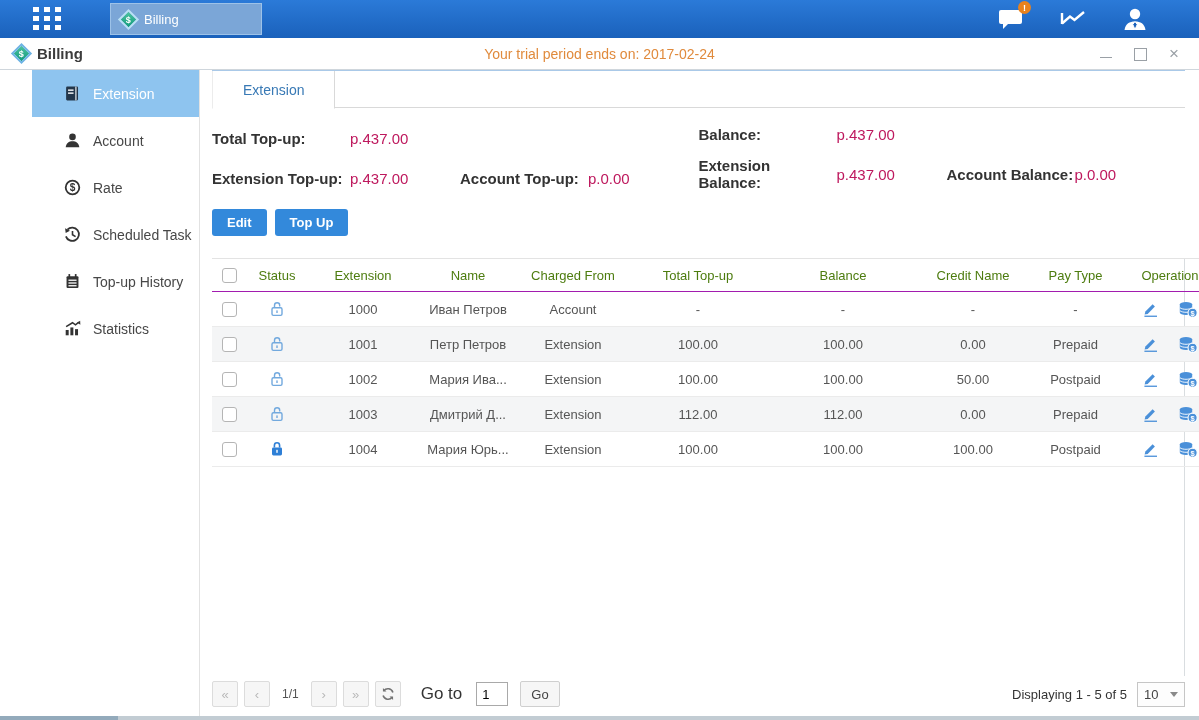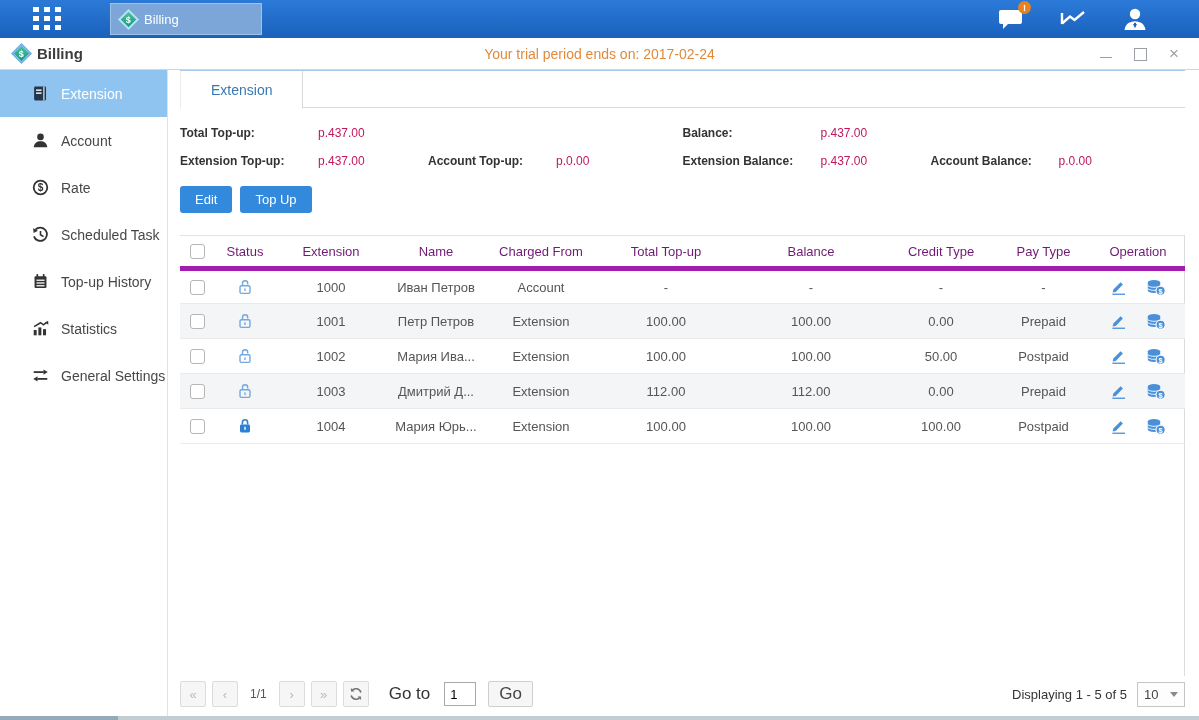--- a/index.html
+++ b/index.html
@@ -29,66 +29,66 @@
   .titlebar .diamond { border-color:#6db3e4; }
   .app-title { font-size:15px; font-weight:bold; color:#3c3c3c; }
   .trial { position:absolute; left:0; right:0; text-align:center; color:#e08a3c; font-size:14px; pointer-events:none; }
   .win-controls { margin-left:auto; display:flex; align-items:center; gap:20px; padding-right:18px; z-index:2; }
   .wc { width:14px; height:12px; position:relative; cursor:pointer; }
   .wc-min::after { content:""; position:absolute; left:1px; right:1px; bottom:2px; height:1px; background:#9aa0a6; }
   .wc-max::after { content:""; position:absolute; left:1px; top:0; width:11px; height:11px; border:1px solid #9aa0a6; }
   .wc-close { color:#9aa0a6; font-size:17px; line-height:12px; text-align:center; }
 
   
-  .body { flex:1 1 auto; display:flex; min-height:0; }
+  .body { flex:1 1 auto; display:flex; min-height:0;padding-left:32px; }
   .sidebar { width:168px; flex:0 0 auto; border-right:1px solid #e2e2e2; }
   .side-item { height:47px; display:flex; align-items:center; gap:12px; padding-left:32px;
     font-size:14px; color:#474747; cursor:pointer; }
   .side-item svg { color:#333; flex:0 0 auto; }
   .side-item.active { background:#8ec4ef; color:#fff; }
   .side-item.active svg { color:#23364a; }
 
   .content { flex:1 1 auto; display:flex; flex-direction:column; padding:0 14px 0 12px; min-width:0; }
 
   
   .tabstrip { height:38px; border-top:1px solid #aac9e8; border-bottom:1px solid #d9d9d9; display:flex; flex:0 0 auto; }
   .tab { height:38px; margin-bottom:-1px; padding:0 30px; display:flex; align-items:center;
     background:#fff; border-right:1px solid #d9d9d9; border-left:1px solid #ececec; border-bottom:1px solid #fff;
     color:#3879b5; font-size:14px; cursor:pointer; }
 
   
   .summary { display:flex; margin-top:18px; flex:0 0 auto; }
-  .sum-col { width:50%; display:grid; grid-template-columns:138px 110px 128px 1fr; row-gap:14px; font-size:12px; align-items:center; }
+  .sum-col { width:50%; display:grid; grid-template-columns:138px 110px 128px 1fr; row-gap:14px; font-size:15px; align-items:center; }
   .sum-label { font-weight:bold; color:#333; }
   .sum-value { color:#be185d; }
 
   
   .btn-row { margin-top:18px; display:flex; gap:8px; flex:0 0 auto; }
   .btn { background:#3389db; color:#fff; border:none; font-size:13px; height:27px; padding:0 15px;
-    border-radius:3px; cursor:pointer; font-family:inherit; }
+    border-radius:3px; cursor:pointer; font-family:inherit;font-weight:bold; }
 
   
   .grid-wrap { margin-top:22px; flex:1 1 auto; border-right:1px solid #d9dde0; min-height:0; }
   table { width:1005px; border-collapse:collapse; table-layout:fixed; font-size:13px; color:#555; }
-  thead th { height:33px; font-weight:normal; color:#701a75; border-top:1px solid #e3e3e3; border-bottom:5px solid #a21caf; text-align:center; }
+  thead th { height:33px; font-weight:normal; color:#4d7c0f; border-top:1px solid #e3e3e3; border-bottom:1px solid #a21caf; text-align:center; }
   tbody td { height:35px; text-align:center; border-bottom:1px solid #ebebeb; overflow:hidden; white-space:nowrap; }
   tbody tr.alt { background:#f4f5f6; }
   .cb { display:inline-block; width:15px; height:15px; border:1px solid #b5b5b5; border-radius:3px; background:#fff; cursor:pointer; vertical-align:middle; }
   .op-icon { display:inline-flex; margin:0 8px; cursor:pointer; vertical-align:middle; }
   .status-slot { display:inline-flex; cursor:pointer; vertical-align:middle; }
 
   
   .pager { flex:0 0 auto; height:40px; display:flex; align-items:center; gap:6px; padding-bottom:4px; }
   .pg-btn { width:26px; height:26px; background:#f6f6f6; border:1px solid #dcdcdc; border-radius:2px;
     color:#b9b9b9; font-size:13px; display:flex; align-items:center; justify-content:center; cursor:pointer; }
   .pg-text { font-size:12px; color:#555; margin:0 6px; }
   .goto-label { font-size:17px; color:#333; margin-left:14px; margin-right:8px; }
   .goto-input { width:32px; height:24px; border:1px solid #a9a9a9; font-size:13px; padding-left:5px; font-family:inherit; }
   .go-btn { height:26px; padding:0 10px; margin-left:6px; background:#f6f6f6; border:1px solid #cfcfcf; border-radius:2px;
-    font-size:17px; color:#444; cursor:pointer; font-family:inherit; }
+    font-size:13px; color:#444; cursor:pointer; font-family:inherit; }
   .pager-right { margin-left:auto; display:flex; align-items:center; gap:10px; }
   .displaying { font-size:13px; color:#333; }
   .per-page { width:48px; height:25px; border:1px solid #c6c6c6; background:#fdfdfd; display:flex; align-items:center;
     padding:0 6px; font-size:13px; color:#444; cursor:pointer; justify-content:space-between; }
   .caret { width:0; height:0; border-left:4px solid transparent; border-right:4px solid transparent; border-top:5px solid #8a8a8a; }
 
   
   .bottom-strip { height:4px; flex:0 0 auto; background:#c2ccd3; display:flex; }
   .bottom-strip .seg { width:118px; height:4px; background:#93aabb; }
 </style>
@@ -205,29 +205,20 @@
       </div>
       <div class="side-item">
         <svg width="17" height="17" viewBox="0 0 16 16">
           <rect x="1.6" y="9.4" width="2.8" height="5" fill="currentColor"></rect>
           <rect x="6" y="7" width="2.8" height="7.4" fill="currentColor"></rect>
           <rect x="10.4" y="8.6" width="2.8" height="5.8" fill="currentColor"></rect>
           <path d="M2 6.2 L8 2.6 L10.8 4.6 L14 2" fill="none" stroke="currentColor" stroke-width="1.4"></path>
           <path d="M15.2 0.8 l.2 3.6 -3-1.8z" fill="currentColor"></path>
         </svg>
         <span>Statistics</span>
-      </div>
-      <div class="side-item">
-        <svg width="17" height="17" viewBox="0 0 16 16">
-          <path d="M1.6 4.8 h9.4" stroke="currentColor" stroke-width="1.7"></path>
-          <path d="M14.8 4.8 l-4-2.4 v4.8z" fill="currentColor"></path>
-          <path d="M14.4 11.2 H5" stroke="currentColor" stroke-width="1.7"></path>
-          <path d="M1.2 11.2 l4-2.4 v4.8z" fill="currentColor"></path>
-        </svg>
-        <span>General Settings</span>
       </div>
     </div>
 
     <div class="content">
       <div class="tabstrip">
         <div class="tab">
           <span>Extension</span>
         </div>
       </div>
 
@@ -275,21 +266,21 @@
           </colgroup>
           <thead>
             <tr>
               <th><span class="cb"></span></th>
               <th>Status</th>
               <th>Extension</th>
               <th>Name</th>
               <th>Charged From</th>
               <th>Total Top-up</th>
               <th>Balance</th>
-              <th>Credit Type</th>
+              <th>Credit Name</th>
               <th>Pay Type</th>
               <th>Operation</th>
             </tr>
           </thead>
           <tbody>
               <tr>
     <td><span class="cb"></span></td>
     <td><span class="status-slot">
                     <svg width="14" height="16" viewBox="0 0 14 16">
                       <rect x="2" y="6.8" width="10" height="7.6" rx="1.4" fill="none" stroke="#72a9de" stroke-width="1.4"></rect>

